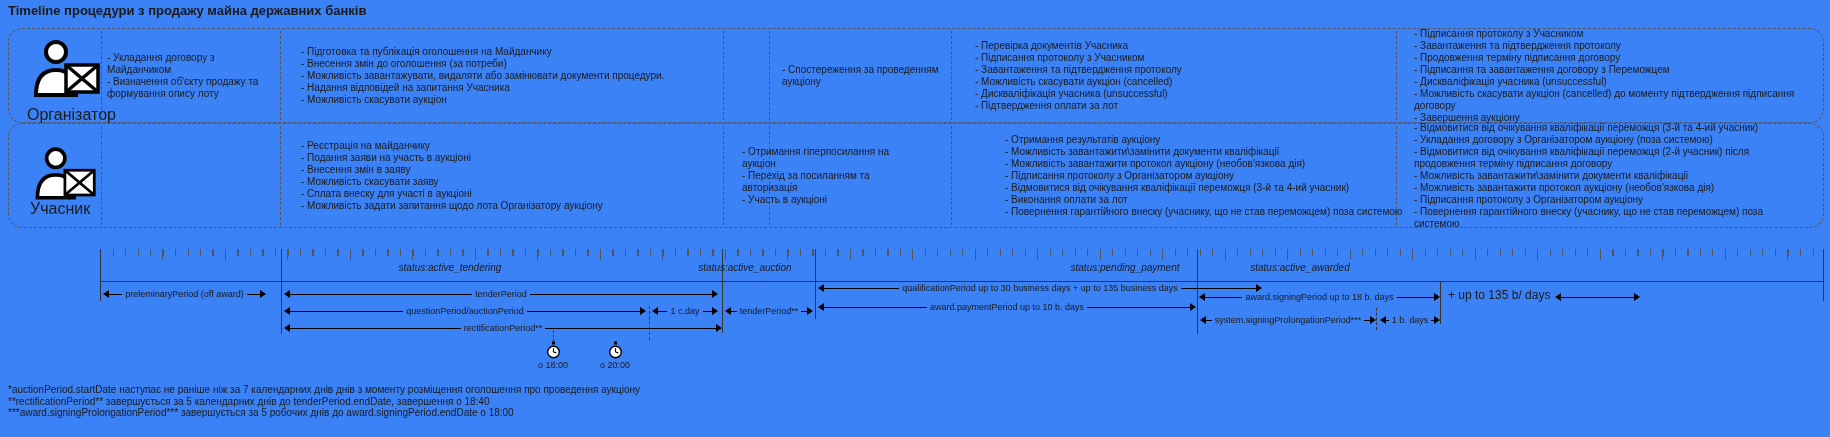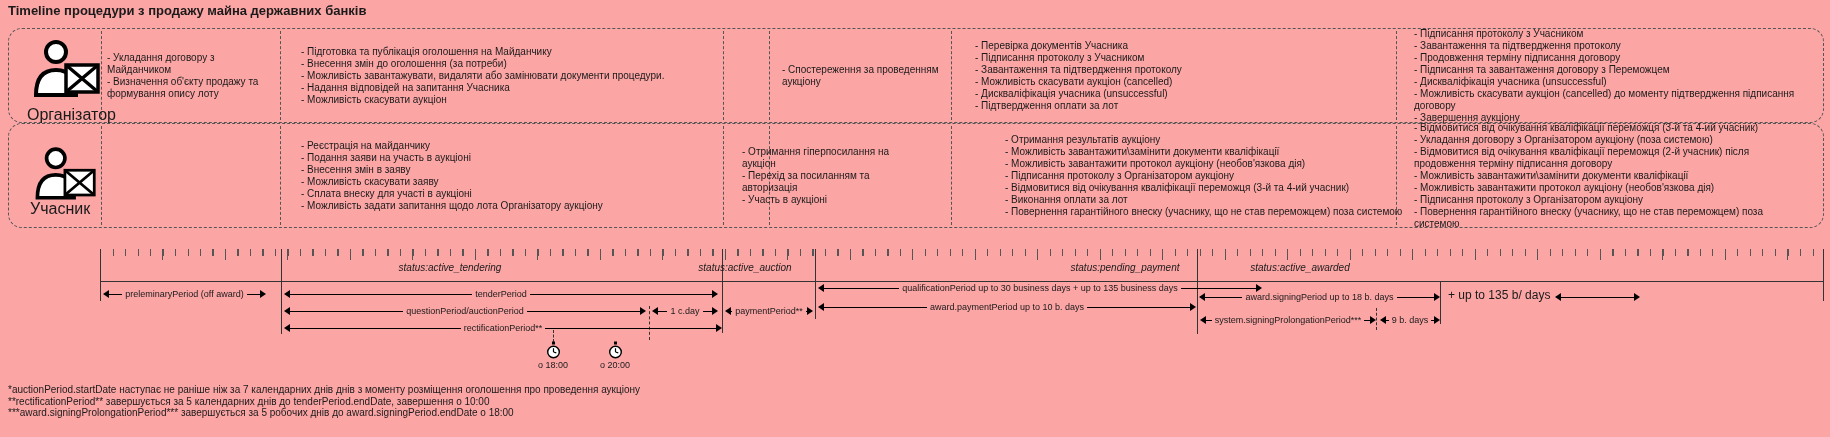--- a/index.html
+++ b/index.html
@@ -1,16 +1,16 @@
 <!DOCTYPE html>
 <html><head>
 <meta charset="utf-8">
 <style>
   html,body{margin:0;padding:0;background:#fff;}
-  #stage{position:relative;width:1830px;height:437px;background:#fca5a5;
+  #stage{position:relative;width:1830px;height:437px;background:#3b82f6;
          font-family:"Liberation Sans",sans-serif;color:#1a1a1a;overflow:hidden;}
 
   .title{position:absolute;left:8px;top:3px;font-size:13px;font-weight:bold;}
 
   
   .lane{position:absolute;left:8px;width:1814px;border:1px dashed #555;border-radius:14px;}
   .lane.org{top:28px;height:93px;}
   .lane.part{top:123px;height:103px;}
   .vsep{position:absolute;top:2px;bottom:2px;border-left:1px dashed #555;width:0;}
   .lane-label{position:absolute;font-size:16px;}
@@ -171,21 +171,21 @@
       <span class="lbl">1 c.day</span>
       <i class="ln"></i>
   </div>
   <div class="arrow" style="left:284px;top:323px;width:438px">
     <i class="ln"></i>
       <span class="lbl">rectificationPeriod**</span>
       <i class="ln"></i>
   </div>
   <div class="arrow" style="left:725px;top:306px;width:88px">
     <i class="ln"></i>
-      <span class="lbl">paymentPeriod**</span>
+      <span class="lbl">tenderPeriod**</span>
       <i class="ln"></i>
   </div>
   <div class="arrow" style="left:818px;top:283px;width:444px">
     <i class="ln"></i>
       <span class="lbl">qualificationPeriod up to 30 business days + up to 135 business days</span>
       <i class="ln"></i>
   </div>
   <div class="arrow" style="left:818px;top:302px;width:378px">
     <i class="ln"></i>
       <span class="lbl">award.paymentPeriod up to 10 b. days</span>
@@ -200,37 +200,37 @@
   <div class="arrow" style="left:1555px;top:292px;width:85px">
     <i class="ln"></i>
   </div>
   <div class="arrow" style="left:1200px;top:315px;width:176px">
     <i class="ln"></i>
       <span class="lbl">system.signingProlongationPeriod***</span>
       <i class="ln"></i>
   </div>
   <div class="arrow" style="left:1380px;top:315px;width:60px">
     <i class="ln"></i>
-      <span class="lbl">9 b. days</span>
+      <span class="lbl">1 b. days</span>
       <i class="ln"></i>
   </div>
 
   <svg class="clock" style="left:546px;top:341px" width="15" height="18" viewBox="0 0 15 18">
     <rect x="6" y="0.5" width="3" height="3" fill="#000"></rect>
     <circle cx="7.5" cy="11" r="5.8" fill="#fff" stroke="#000" stroke-width="1.4"></circle>
     <path d="M7.5 11 L7.5 7.2 M7.5 11 L10.3 11.8" stroke="#000" stroke-width="1.2" fill="none"></path>
   </svg>
   <div class="clock-label" style="left:528px;top:360px">о 18:00</div>
 
   <svg class="clock" style="left:608px;top:341px" width="15" height="18" viewBox="0 0 15 18">
     <rect x="6" y="0.5" width="3" height="3" fill="#000"></rect>
     <circle cx="7.5" cy="11" r="5.8" fill="#fff" stroke="#000" stroke-width="1.4"></circle>
     <path d="M7.5 11 L7.5 7.2 M7.5 11 L10.3 11.8" stroke="#000" stroke-width="1.2" fill="none"></path>
   </svg>
   <div class="clock-label" style="left:590px;top:360px">о 20:00</div>
 
   <div class="footnotes">
     <div>*auctionPeriod.startDate наступає не раніше ніж за 7 календарних днів днів з моменту розміщення оголошення про проведення аукціону</div>
-    <div>**rectificationPeriod** завершується за 5 календарних днів до tenderPeriod.endDate, завершення о 10:00</div>
+    <div>**rectificationPeriod** завершується за 5 календарних днів до tenderPeriod.endDate, завершення о 18:40</div>
     <div>***award.signingProlongationPeriod*** завершується за 5 робочих днів до award.signingPeriod.endDate о 18:00</div>
   </div>
 
 </div>
 
 </body></html>

